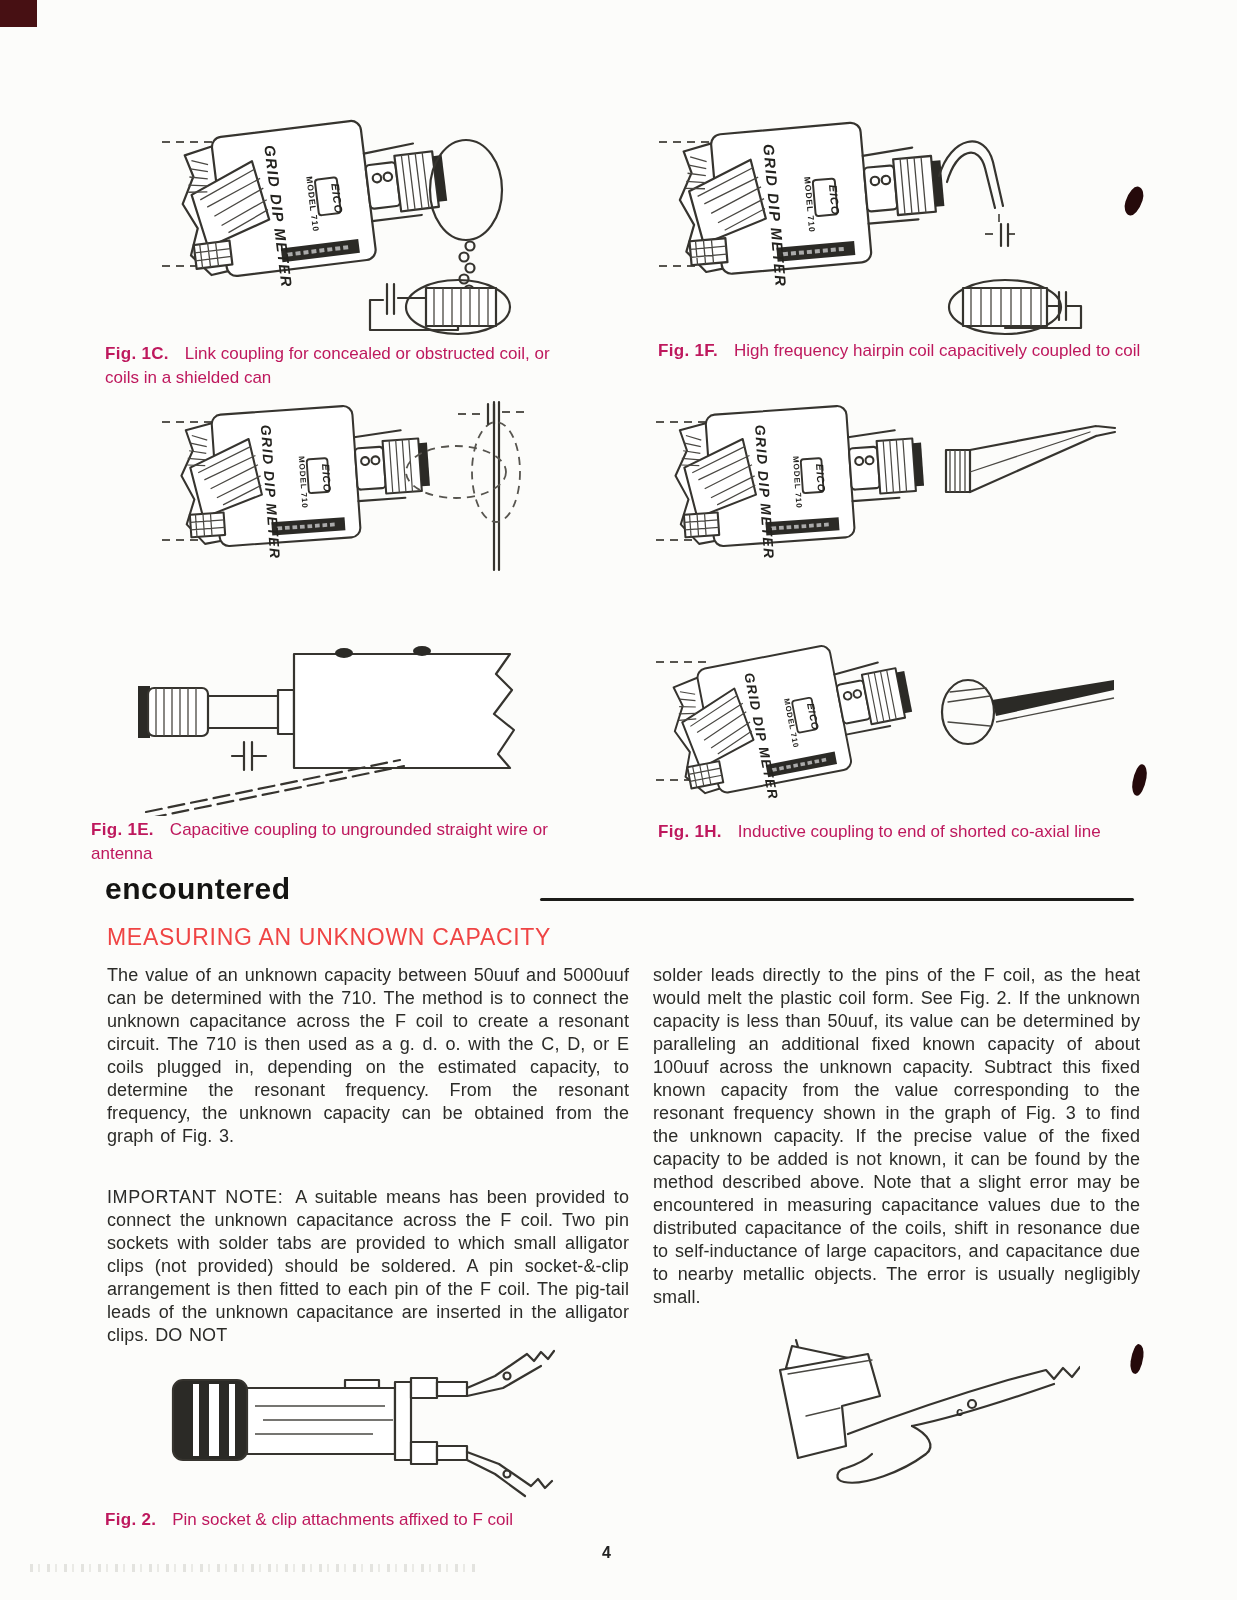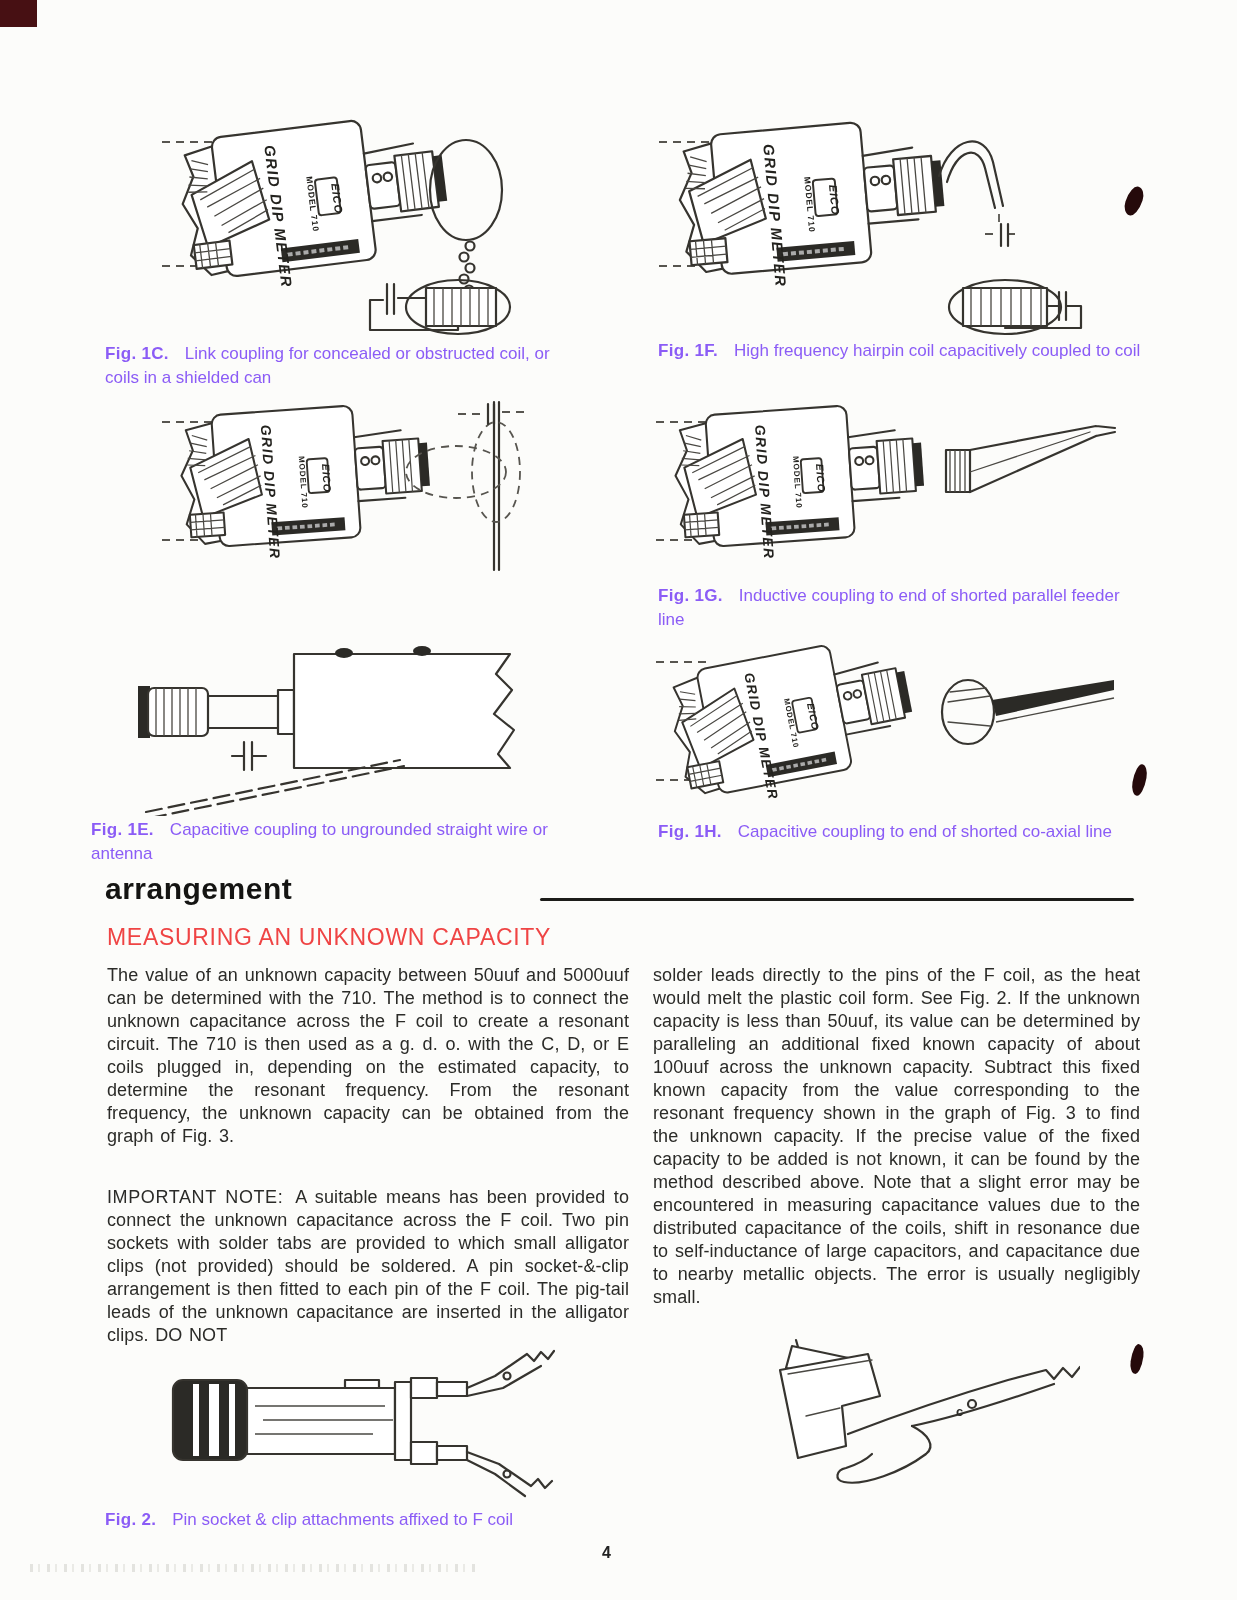--- a/index.html
+++ b/index.html
@@ -1,19 +1,19 @@
 <!DOCTYPE html>
 <html><head>
 <meta charset="utf-8">
 <style>
   html,body{margin:0;padding:0;background:#e8e8e4;}
   .page{position:relative;width:1237px;height:1600px;background:#fcfcfa;overflow:hidden;
         font-family:"Liberation Sans",sans-serif;color:#2a2a27;}
   .art{position:absolute;}
-  .cap{position:absolute;font-size:17px;line-height:24px;color:#8b5cf6;}
+  .cap{position:absolute;font-size:17px;line-height:24px;color:#be185d;}
   .cap .lbl{padding-right:16px;font-weight:700;letter-spacing:.3px;}
   .body-col{position:absolute;margin:0;text-align:justify;font-size:18px;line-height:23px;
             color:#2b2b28;word-spacing:1.5px;letter-spacing:.1px;}
   .lead{padding-right:12px;letter-spacing:.6px;}
   .apps-head{position:absolute;left:105px;top:872px;font-size:30px;font-weight:700;
              color:#141412;letter-spacing:.5px;}
   .apps-rule{position:absolute;left:540px;top:898px;width:594px;height:3px;background:#1c1c19;border-radius:2px;}
   .sec-title{position:absolute;left:107px;top:924px;font-size:23px;letter-spacing:.7px;color:#ef4444;}
   .pagenum{position:absolute;left:602px;top:1544px;font-size:16px;font-weight:700;color:#222;}
   .corner-mark{position:absolute;left:0;top:0;width:37px;height:27px;background:#471013;}
@@ -136,23 +136,20 @@
   <svg class="art" style="left:652px;top:400px" width="465" height="170" viewBox="0 0 465 170">
     <path class="dash" d="M4,22 H56 M4,140 H56"></path>
     <use href="#gdm" transform="rotate(-4 140 85) scale(0.94)"></use>
     <g class="stroke">
       <rect x="294" y="50" width="24" height="42" class="whitefill"></rect>
       <path d="M318,50 L444,26 M318,92 L444,36 M444,26 L463,28 M444,36 L463,32"></path>
       <path d="M318,72 L438,32" class="thin"></path>
     </g>
     <path class="thin" d="M298,50 V92 M303,50 V92 M308,50 V92 M313,50 V92"></path>
   </svg>
-  <div class="cap" style="left:658px;top:584px;width:482px">
-    <span class="lbl">Fig. 1G.</span><span>Inductive coupling to end of shorted parallel feeder line</span>
-  </div>
 
   <svg class="art" style="left:92px;top:638px" width="445" height="178" viewBox="0 0 445 178">
     <g class="stroke">
       <rect x="46" y="48" width="12" height="52" class="darkfill"></rect>
       <rect x="56" y="50" width="60" height="48" rx="6" class="whitefill"></rect>
       <path d="M116,58 H190 M116,90 H190"></path>
       <rect x="186" y="52" width="16" height="44" class="whitefill"></rect>
       <path d="M202,16 H418 L404,36 L420,52 L402,76 L422,92 L406,116 L418,130 H202 Z" class="whitefill"></path>
       <path d="M152,104 V132 M160,104 V132 M140,118 H152 M160,118 H174"></path>
     </g>
@@ -171,24 +168,24 @@
     <path class="dash" d="M4,20 H54 M4,138 H54"></path>
     <use href="#gdm" transform="rotate(-11 150 80) scale(0.9)"></use>
     <g class="stroke">
       <ellipse cx="316" cy="70" rx="26" ry="32"></ellipse>
       <path class="thin" d="M298,50 L334,46 M296,60 L338,54 M296,80 L338,84"></path>
     </g>
     <polygon points="340,58 462,38 462,48 344,74" class="darkfill"></polygon>
     <path class="thin" d="M344,80 L462,56"></path>
   </svg>
   <div class="cap" style="left:658px;top:820px;width:482px">
-    <span class="lbl">Fig. 1H.</span><span>Capacitive coupling to end of shorted co-axial line</span>
-  </div>
-
-  <div class="apps-head">arrangement</div>
+    <span class="lbl">Fig. 1H.</span><span>Inductive coupling to end of shorted co-axial line</span>
+  </div>
+
+  <div class="apps-head">encountered</div>
   <div class="apps-rule"></div>
   <div class="sec-title">MEASURING AN UNKNOWN CAPACITY</div>
 
   <p class="body-col" style="left:107px;top:964px;width:522px">The value of an unknown capacity between 50uuf and 5000uuf can be determined with the 710.  The method is to connect the unknown capacitance across the F coil to create a resonant circuit.  The 710 is then used as a g. d. o. with the C, D, or E coils plugged in, depending on the estimated capacity, to determine the resonant frequency.  From the resonant frequency, the unknown capacity can be obtained from the graph of Fig. 3.</p>
 
   <p class="body-col" style="left:107px;top:1186px;width:522px">
     <span class="lead">IMPORTANT NOTE:</span><span>A suitable means has been provided to connect the unknown capacitance across the F coil. Two pin sockets with solder tabs are provided to which small alligator clips (not provided) should be soldered. A pin socket-&amp;-clip arrangement is then fitted to each pin of the F coil.  The pig-tail leads of the unknown capacitance are inserted in the alligator clips.  DO NOT</span>
   </p>
 
   <p class="body-col" style="left:653px;top:964px;width:487px">solder leads directly to the pins of the F coil, as the heat would melt the plastic coil form.  See Fig. 2.  If the unknown capacity is less than 50uuf, its value can be determined by paralleling an additional fixed known capacity of about 100uuf across the unknown capacity.  Subtract this fixed known capacity from the value corresponding to the resonant frequency shown in the graph of Fig. 3 to find the unknown capacity.  If the precise value of the fixed capacity to be added is not known, it can be found by the method described above.  Note that a slight error may be encountered in measuring capacitance values due to the distributed capacitance of the coils, shift in resonance due to self-inductance of large capacitors, and capacitance due to nearby metallic objects.  The error is usually negligibly small.</p>

